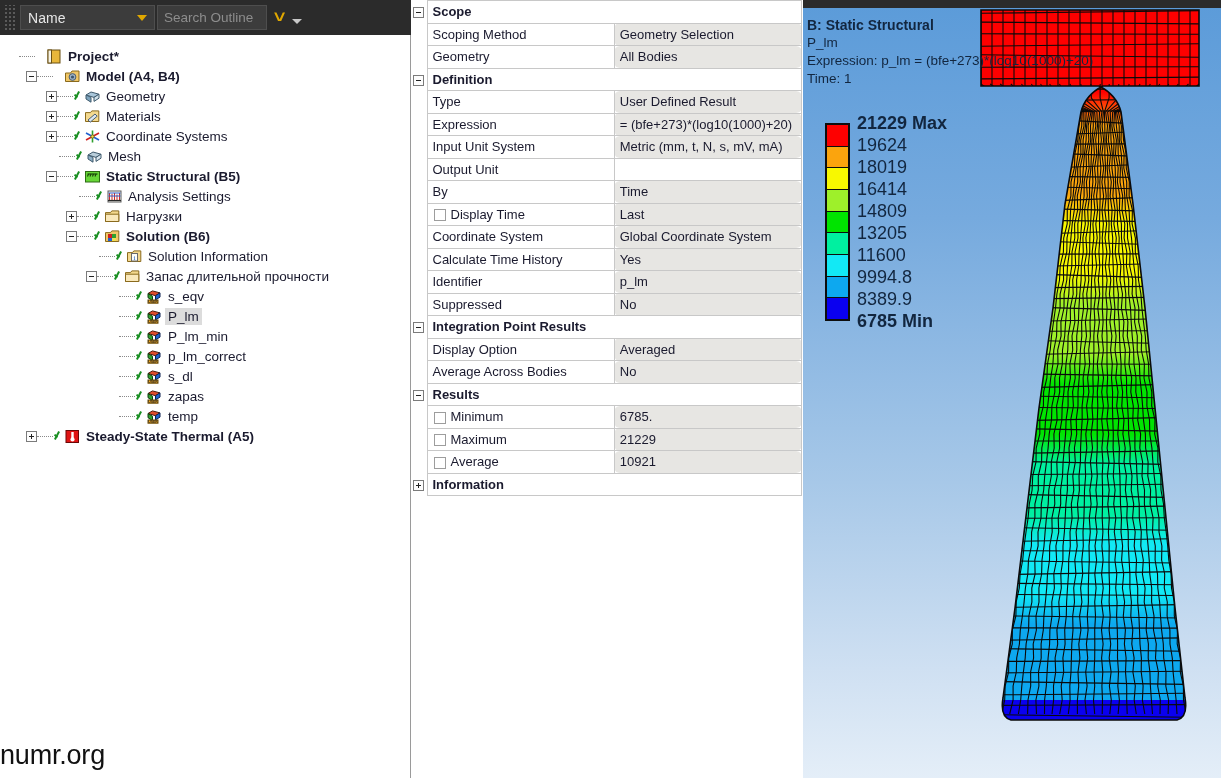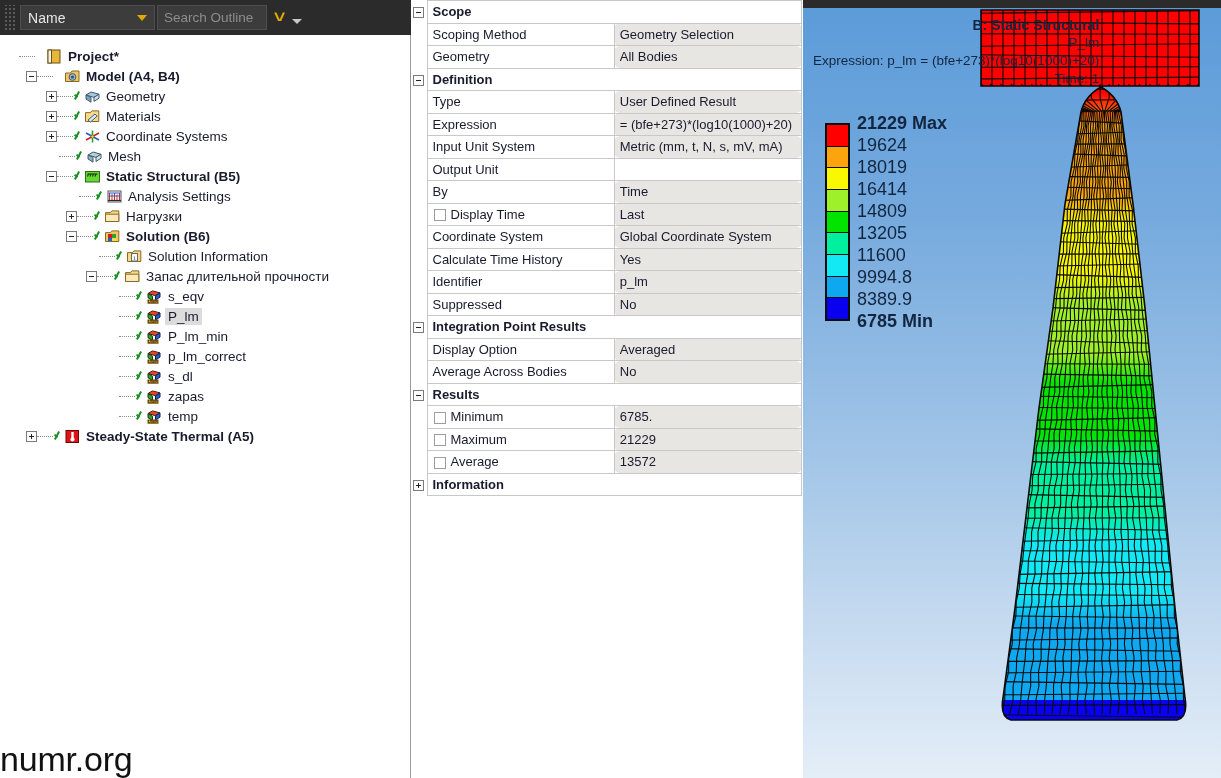--- a/index.html
+++ b/index.html
@@ -210,23 +210,23 @@
     position: absolute; left: 803px; top: 0;
     width: 418px; height: 778px;
     overflow: hidden;
     background: linear-gradient(to bottom, #5b9bd9 0%, #76aade 28%, #a7c8e8 62%, #cfe0f2 86%, #e4eef8 100%);
   }
   #vp-topbar {
     position: absolute; left: 0; top: 0; width: 418px; height: 8px;
     background: #2b2b2b;
   }
   #vp-legend-text {
-    position: absolute; left: 10px; top: 16px;
+    position: absolute; left: 4px; top: 16px;
     color: #12263f; font-size: 13.5px; line-height: 18px;
-    z-index: 5; white-space: nowrap; text-align: right;
+    z-index: 5; white-space: nowrap;
   }
   #vp-legend-text .t1 { font-weight: bold; font-size: 14px; }
   #legend {
     position: absolute; left: 22px; top: 112px;
     z-index: 6;
     display: flex;
   }
   #legend-bar {
     width: 25px;
     border: 2px solid #0d0d0d;
@@ -247,21 +247,21 @@
   
   #blade-wrap {
     position: absolute; left: 0; top: 8px; width: 418px; height: 770px;
     z-index: 4;
   }
   #blade-wrap svg { display: block; }
 
   
   #watermark {
     position: absolute; left: 0px; top: 740px;
-    font-size: 34px; color: #111;
+    font-size: 27px; color: #111;
     font-family: "Liberation Sans", sans-serif;
     z-index: 20;
     letter-spacing: -0.2px;
   }
 </style>
 </head>
 <body>
 
 <div id="app">
 
@@ -687,21 +687,21 @@
             <td class="val">6785.</td>
           </tr>
           <tr>
             <td class="gutter"></td>
             <td class="key"><span class="cbx"></span><span>Maximum</span></td>
             <td class="val">21229</td>
           </tr>
           <tr>
             <td class="gutter"></td>
             <td class="key"><span class="cbx"></span><span>Average</span></td>
-            <td class="val">13572</td>
+            <td class="val">10921</td>
           </tr>
           <tr>
             <td class="gutter"><span class="gexp plus"></span></td>
             <td class="grp" colspan="2">Information</td>
           </tr>
         </tbody>
     </table>
   </div>
 
   <div id="viewport">

